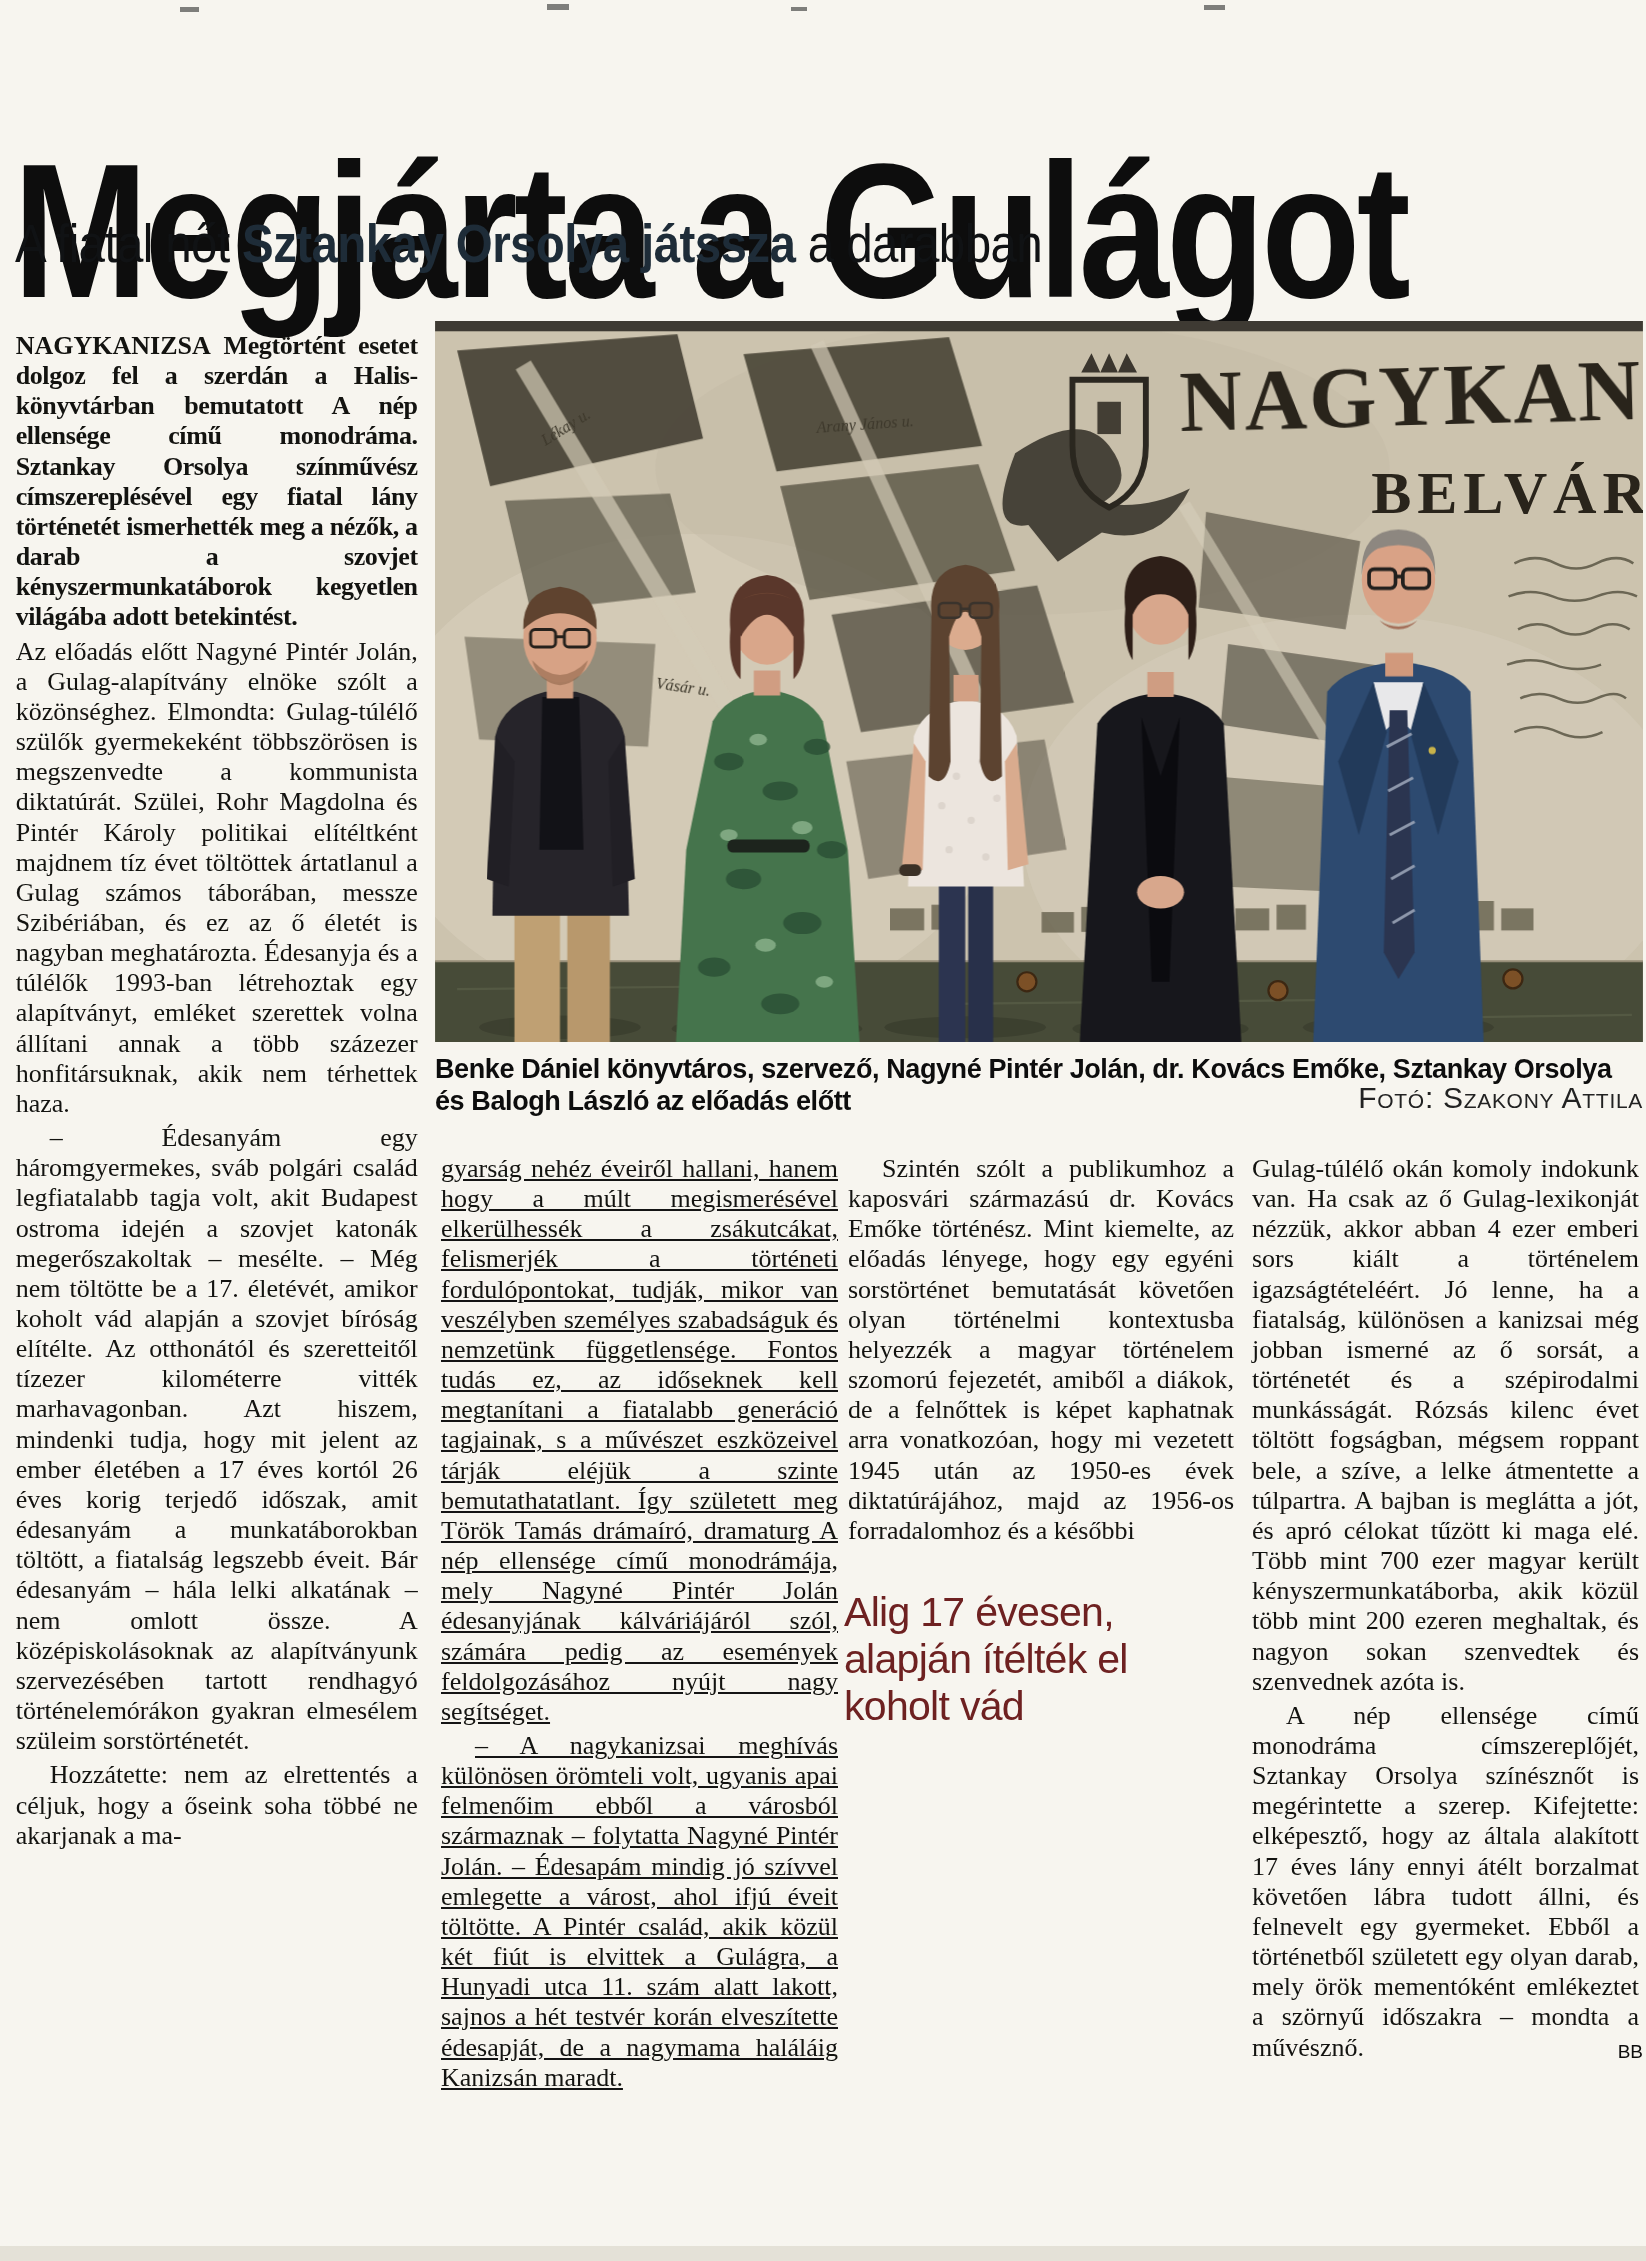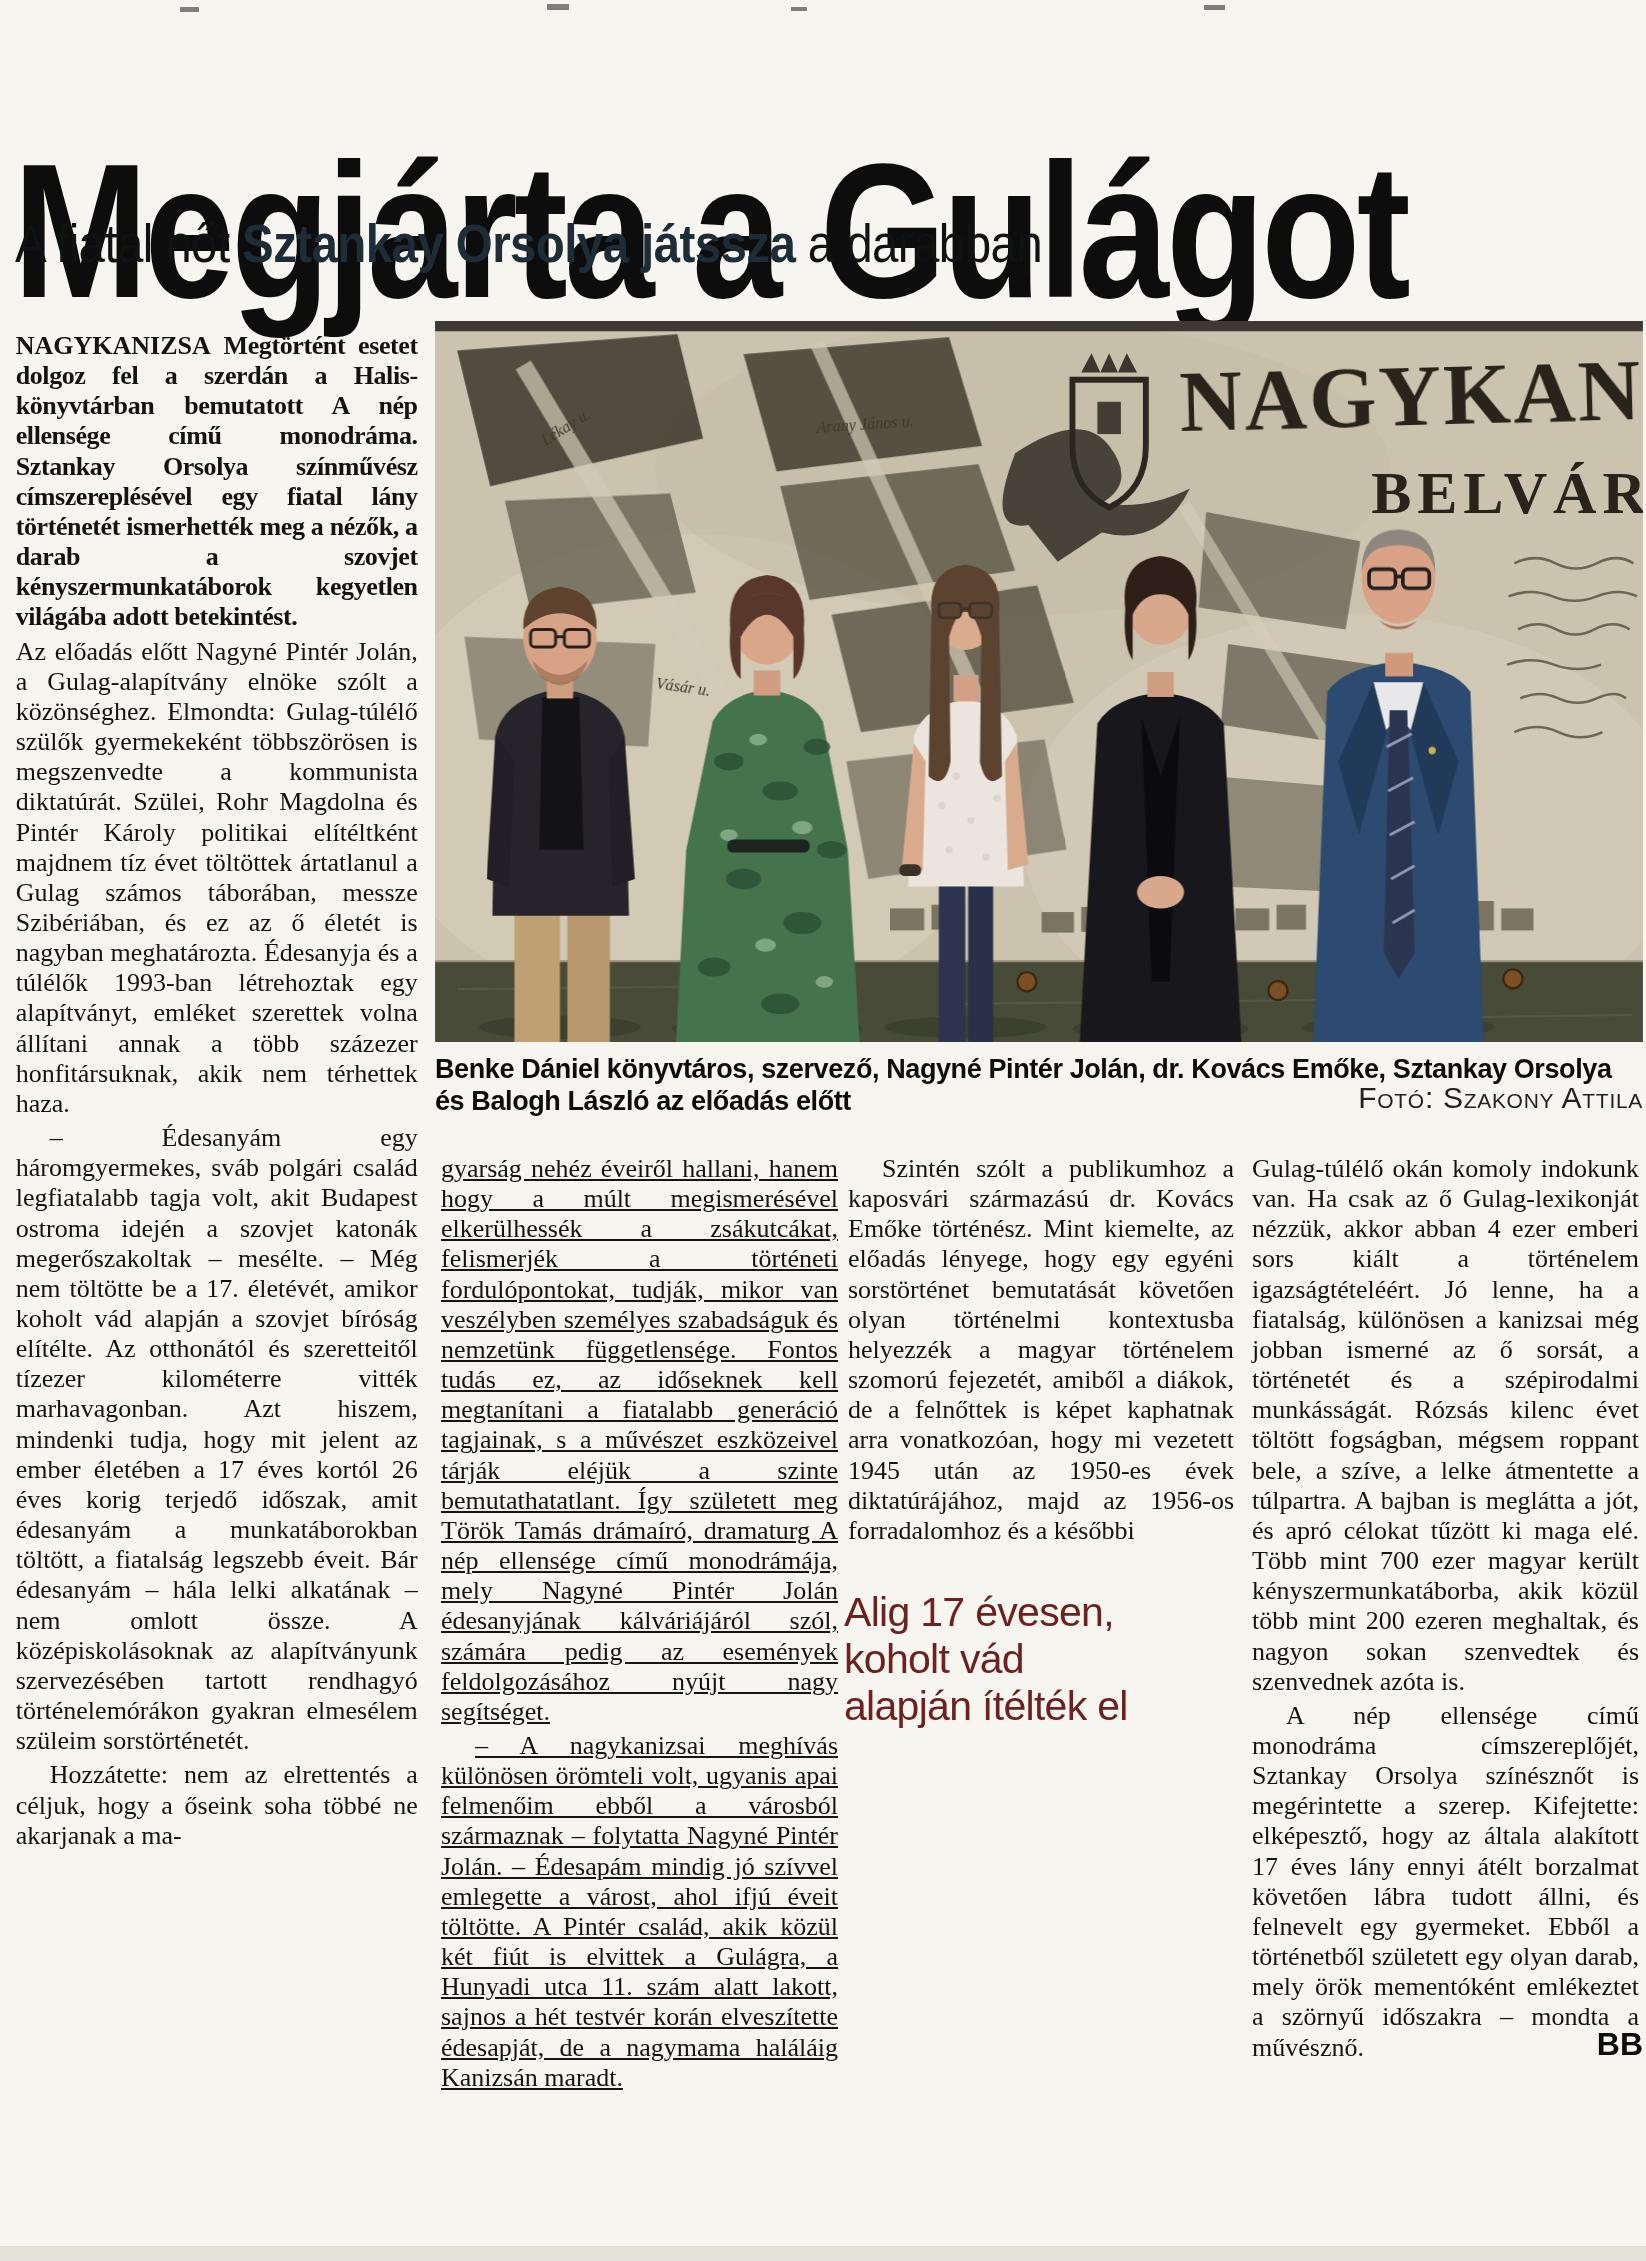--- a/index.html
+++ b/index.html
@@ -64,21 +64,21 @@
   .credit{
     position:absolute;right:0;bottom:1.5px;
     font-weight:normal;font-variant:small-caps;letter-spacing:0.7px;
     font-size:30px;color:#222;
   }
 
   
   .bb-wrap{position:relative;}
   .author-initials{
     position:absolute;right:0;bottom:0;
-    font-family:"Liberation Sans",sans-serif;font-weight:bold;font-size:32px;color:#0d0d0d;
+    font-family:"Liberation Sans",sans-serif;font-weight:normal;font-size:19px;color:#0d0d0d;
   }
 </style>
 </head>
 <body>
 
 <div class="page">
 
   <div class="scan-speck" style="left:180px;top:7.3px;width:19px;height:5.1px;"></div>
   <div class="scan-speck" style="left:547px;top:4.4px;width:22px;height:5.9px;"></div>
   <div class="scan-speck" style="left:791px;top:6.6px;width:16px;height:4.4px;"></div>
@@ -300,22 +300,22 @@
 
   <div class="col col2 serif">
     <p>gyarság nehéz éveiről hallani, hanem hogy a múlt megismerésével elkerülhessék a zsákutcákat, felismerjék a történeti fordulópontokat, tudják, mikor van veszélyben személyes szabadságuk és nemzetünk függetlensége. Fontos tudás ez, az időseknek kell megtanítani a fiatalabb generáció tagjainak, s a művészet eszközeivel tárják eléjük a szinte bemutathatatlant. Így született meg Török Tamás drámaíró, dramaturg A nép ellensége című monodrámája, mely Nagyné Pintér Jolán édesanyjának kálváriájáról szól, számára pedig az események feldolgozásához nyújt nagy segítséget.</p>
     <p class="ind">– A nagykanizsai meghívás különösen örömteli volt, ugyanis apai felmenőim ebből a városból származnak – folytatta Nagyné Pintér Jolán. – Édesapám mindig jó szívvel emlegette a várost, ahol ifjú éveit töltötte. A Pintér család, akik közül két fiút is elvittek a Gulágra, a Hunyadi utca 11. szám alatt lakott, sajnos a hét testvér korán elveszítette édesapját, de a nagymama haláláig Kanizsán maradt.</p>
   </div>
 
   <div class="col col3 serif">
     <p class="ind">Szintén szólt a publikumhoz a kaposvári származású dr. Kovács Emőke történész. Mint kiemelte, az előadás lényege, hogy egy egyéni sorstörténet bemutatását követően olyan történelmi kontextusba helyezzék a magyar történelem szomorú fejezetét, amiből a diákok, de a felnőttek is képet kaphatnak arra vonatkozóan, hogy mi vezetett 1945 után az 1950-es évek diktatúrájához, majd az 1956-os forradalomhoz és a későbbi</p>
     <div class="pull-quote">
       <div>Alig 17 évesen,</div>
+      <div>alapján ítélték el</div>
       <div>koholt vád</div>
-      <div>alapján ítélték el</div>
     </div>
   </div>
 
   <div class="col col4 serif">
     <p>Gulag-túlélő okán komoly indokunk van. Ha csak az ő Gulag-lexikonját nézzük, akkor abban 4 ezer emberi sors kiált a történelem igazságtételéért. Jó lenne, ha a fiatalság, különösen a kanizsai még jobban ismerné az ő sorsát, a történetét és a szépirodalmi munkásságát. Rózsás kilenc évet töltött fogságban, mégsem roppant bele, a szíve, a lelke átmentette a túlpartra. A bajban is meglátta a jót, és apró célokat tűzött ki maga elé. Több mint 700 ezer magyar került kényszermunkatáborba, akik közül több mint 200 ezeren meghaltak, és nagyon sokan szenvedtek és szenvednek azóta is.</p>
     <div class="bb-wrap">
       <p class="ind">A nép ellensége című monodráma címszereplőjét, Sztankay Orsolya színésznőt is megérintette a szerep. Kifejtette: elképesztő, hogy az általa alakított 17 éves lány ennyi átélt borzalmat követően lábra tudott állni, és felnevelt egy gyermeket. Ebből a történetből született egy olyan darab, mely örök mementóként emlékeztet a szörnyű időszakra – mondta a művésznő.</p>
       <span class="author-initials">BB</span>
     </div>
   </div>

